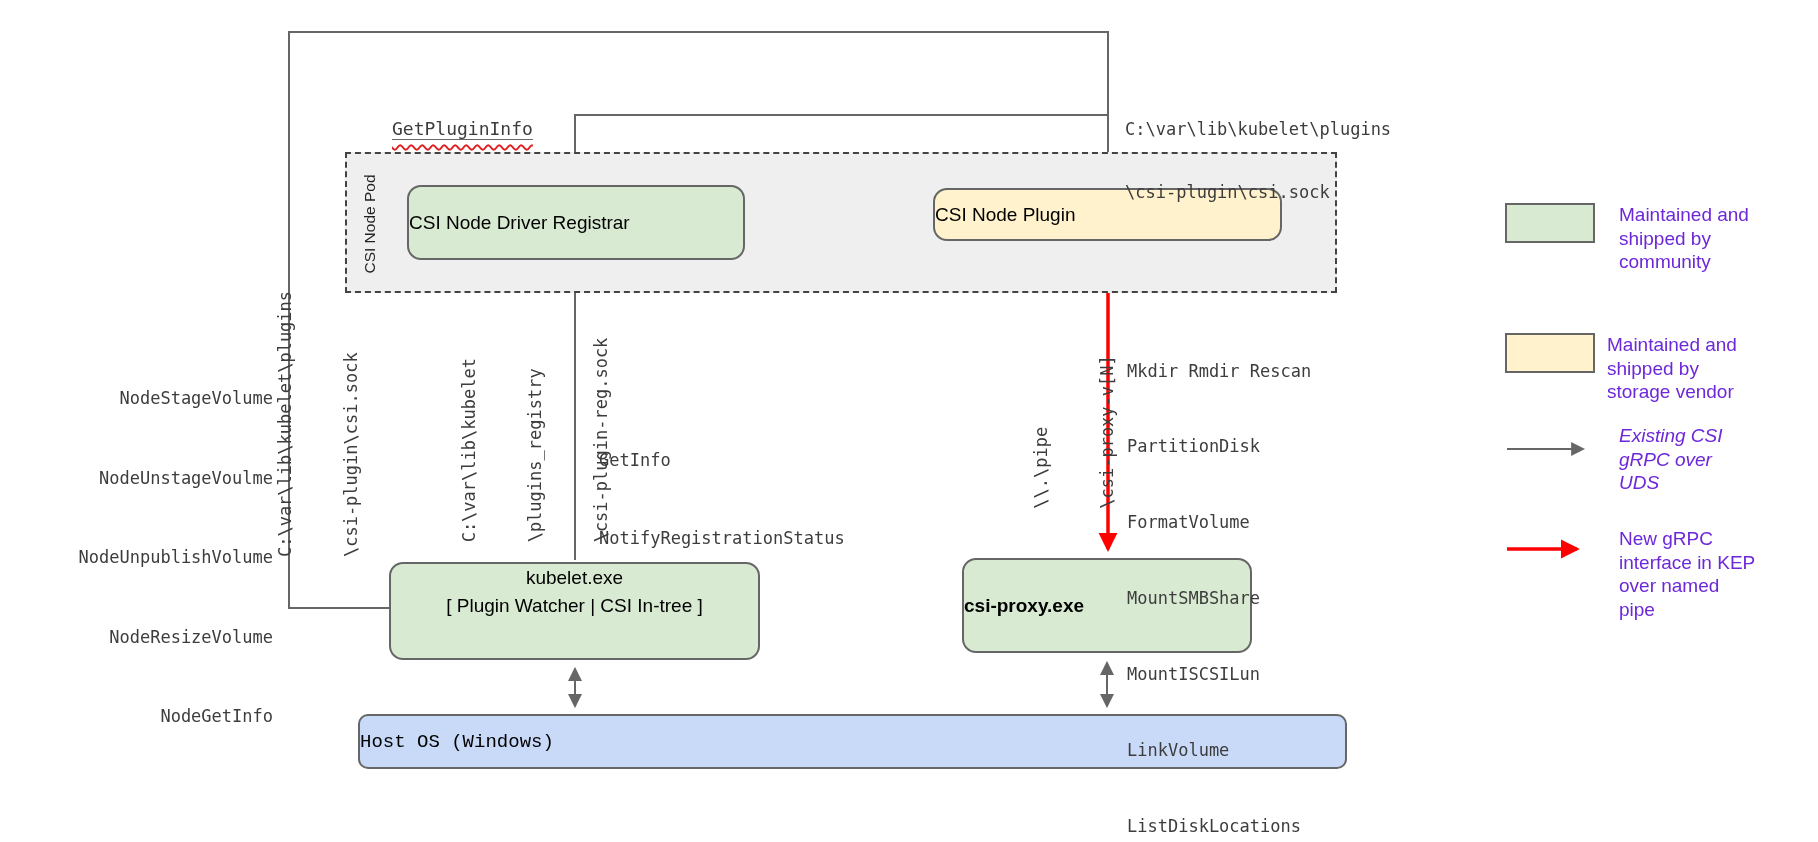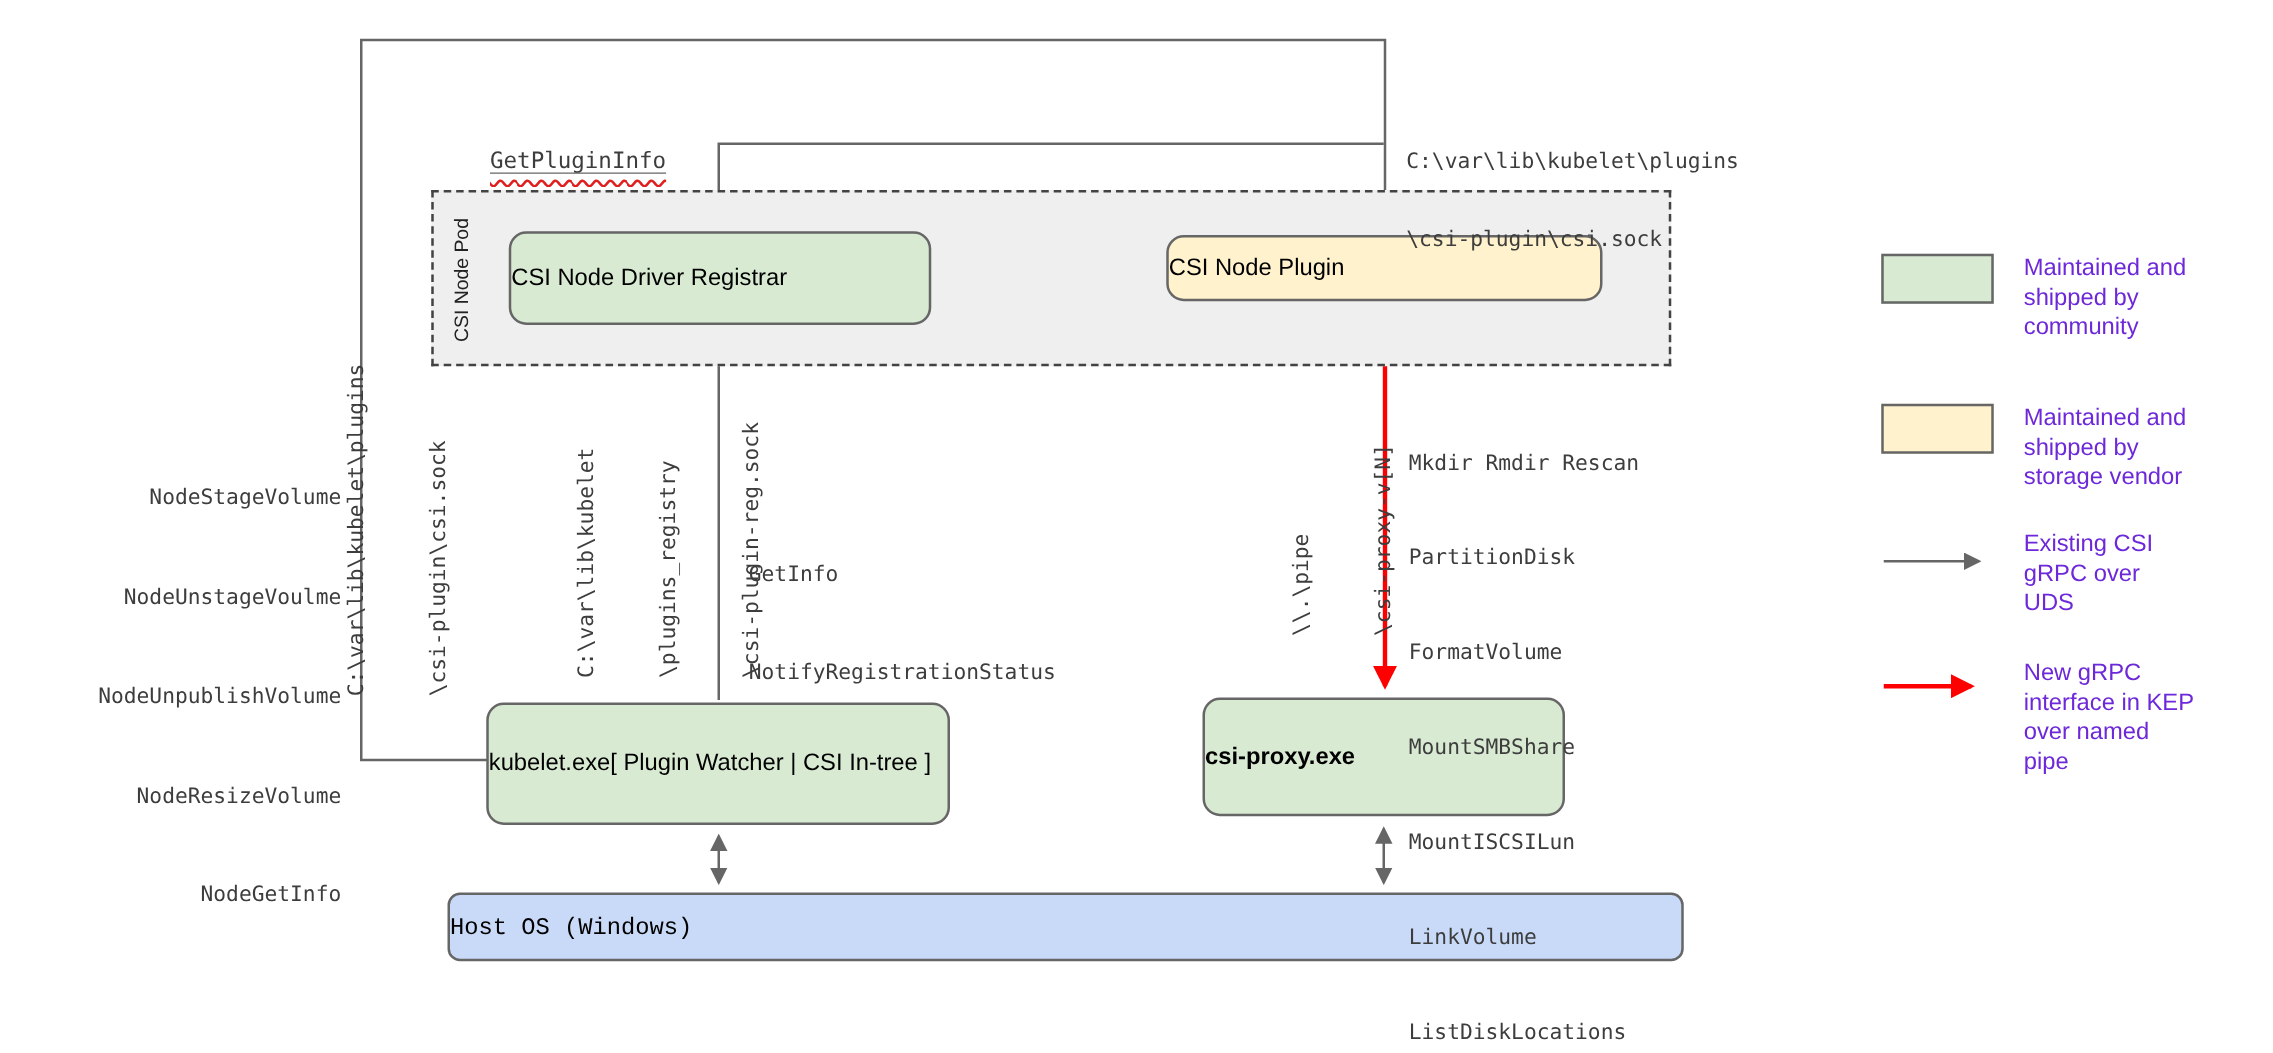--- a/index.html
+++ b/index.html
@@ -85,21 +85,21 @@
   <div class="pod-label">CSI Node Pod</div>
 
   <div class="node green" style="left:407px;top:185px;width:338px;height:75px;">
     <span>CSI Node Driver Registrar</span>
   </div>
 
   <div class="node yellow" style="left:933px;top:188px;width:349px;height:53px;">
     <span>CSI Node Plugin</span>
   </div>
 
-  <div class="node green" style="left:389px;top:562px;width:371px;height:98px;flex-direction:row;">
+  <div class="node green" style="left:389px;top:562px;width:371px;height:98px;flex-direction:column;">
     <div>kubelet.exe</div>
     <div>[ Plugin Watcher | CSI In-tree ]</div>
   </div>
 
   <div class="node green" style="left:962px;top:558px;width:290px;height:95px;font-weight:bold;">
     <span>csi-proxy.exe</span>
   </div>
 
   <div class="node blue" style="left:358px;top:714px;width:989px;height:55px;">
     <span>Host OS (Windows)</span>
@@ -155,26 +155,26 @@
     <div>ListDiskLocations</div>
     
     
   </div>
 
   <div class="legend-row" style="top:203px;">
     <div class="swatch" style="background:#d9ead3;"></div>
     <div class="legend-text">Maintained and shipped by community</div>
   </div>
 
-  <div class="legend-row" style="top:323px;">
+  <div class="legend-row" style="top:333px;gap:12px;">
     <div class="swatch" style="background:#fff2cc;"></div>
     <div class="legend-text">Maintained and shipped by storage vendor</div>
   </div>
 
-  <div class="legend-row" style="top:424px;">
+  <div class="legend-row" style="top:424px;font-style:italic;">
     <svg class="legend-arrow" width="90" height="20" style="margin-top:15px;">
       <defs>
         <marker id="lgArrGray" viewBox="0 0 10 10" refX="8.5" refY="5" markerWidth="7" markerHeight="7" orient="auto">
           <path d="M0,0 L10,5 L0,10 z" fill="#666666"></path>
         </marker>
       </defs>
       <path d="M2,10 H78" stroke="#666666" stroke-width="2" fill="none" marker-end="url(#lgArrGray)"></path>
     </svg>
     <div class="legend-text">Existing CSI gRPC over UDS</div>
   </div>

